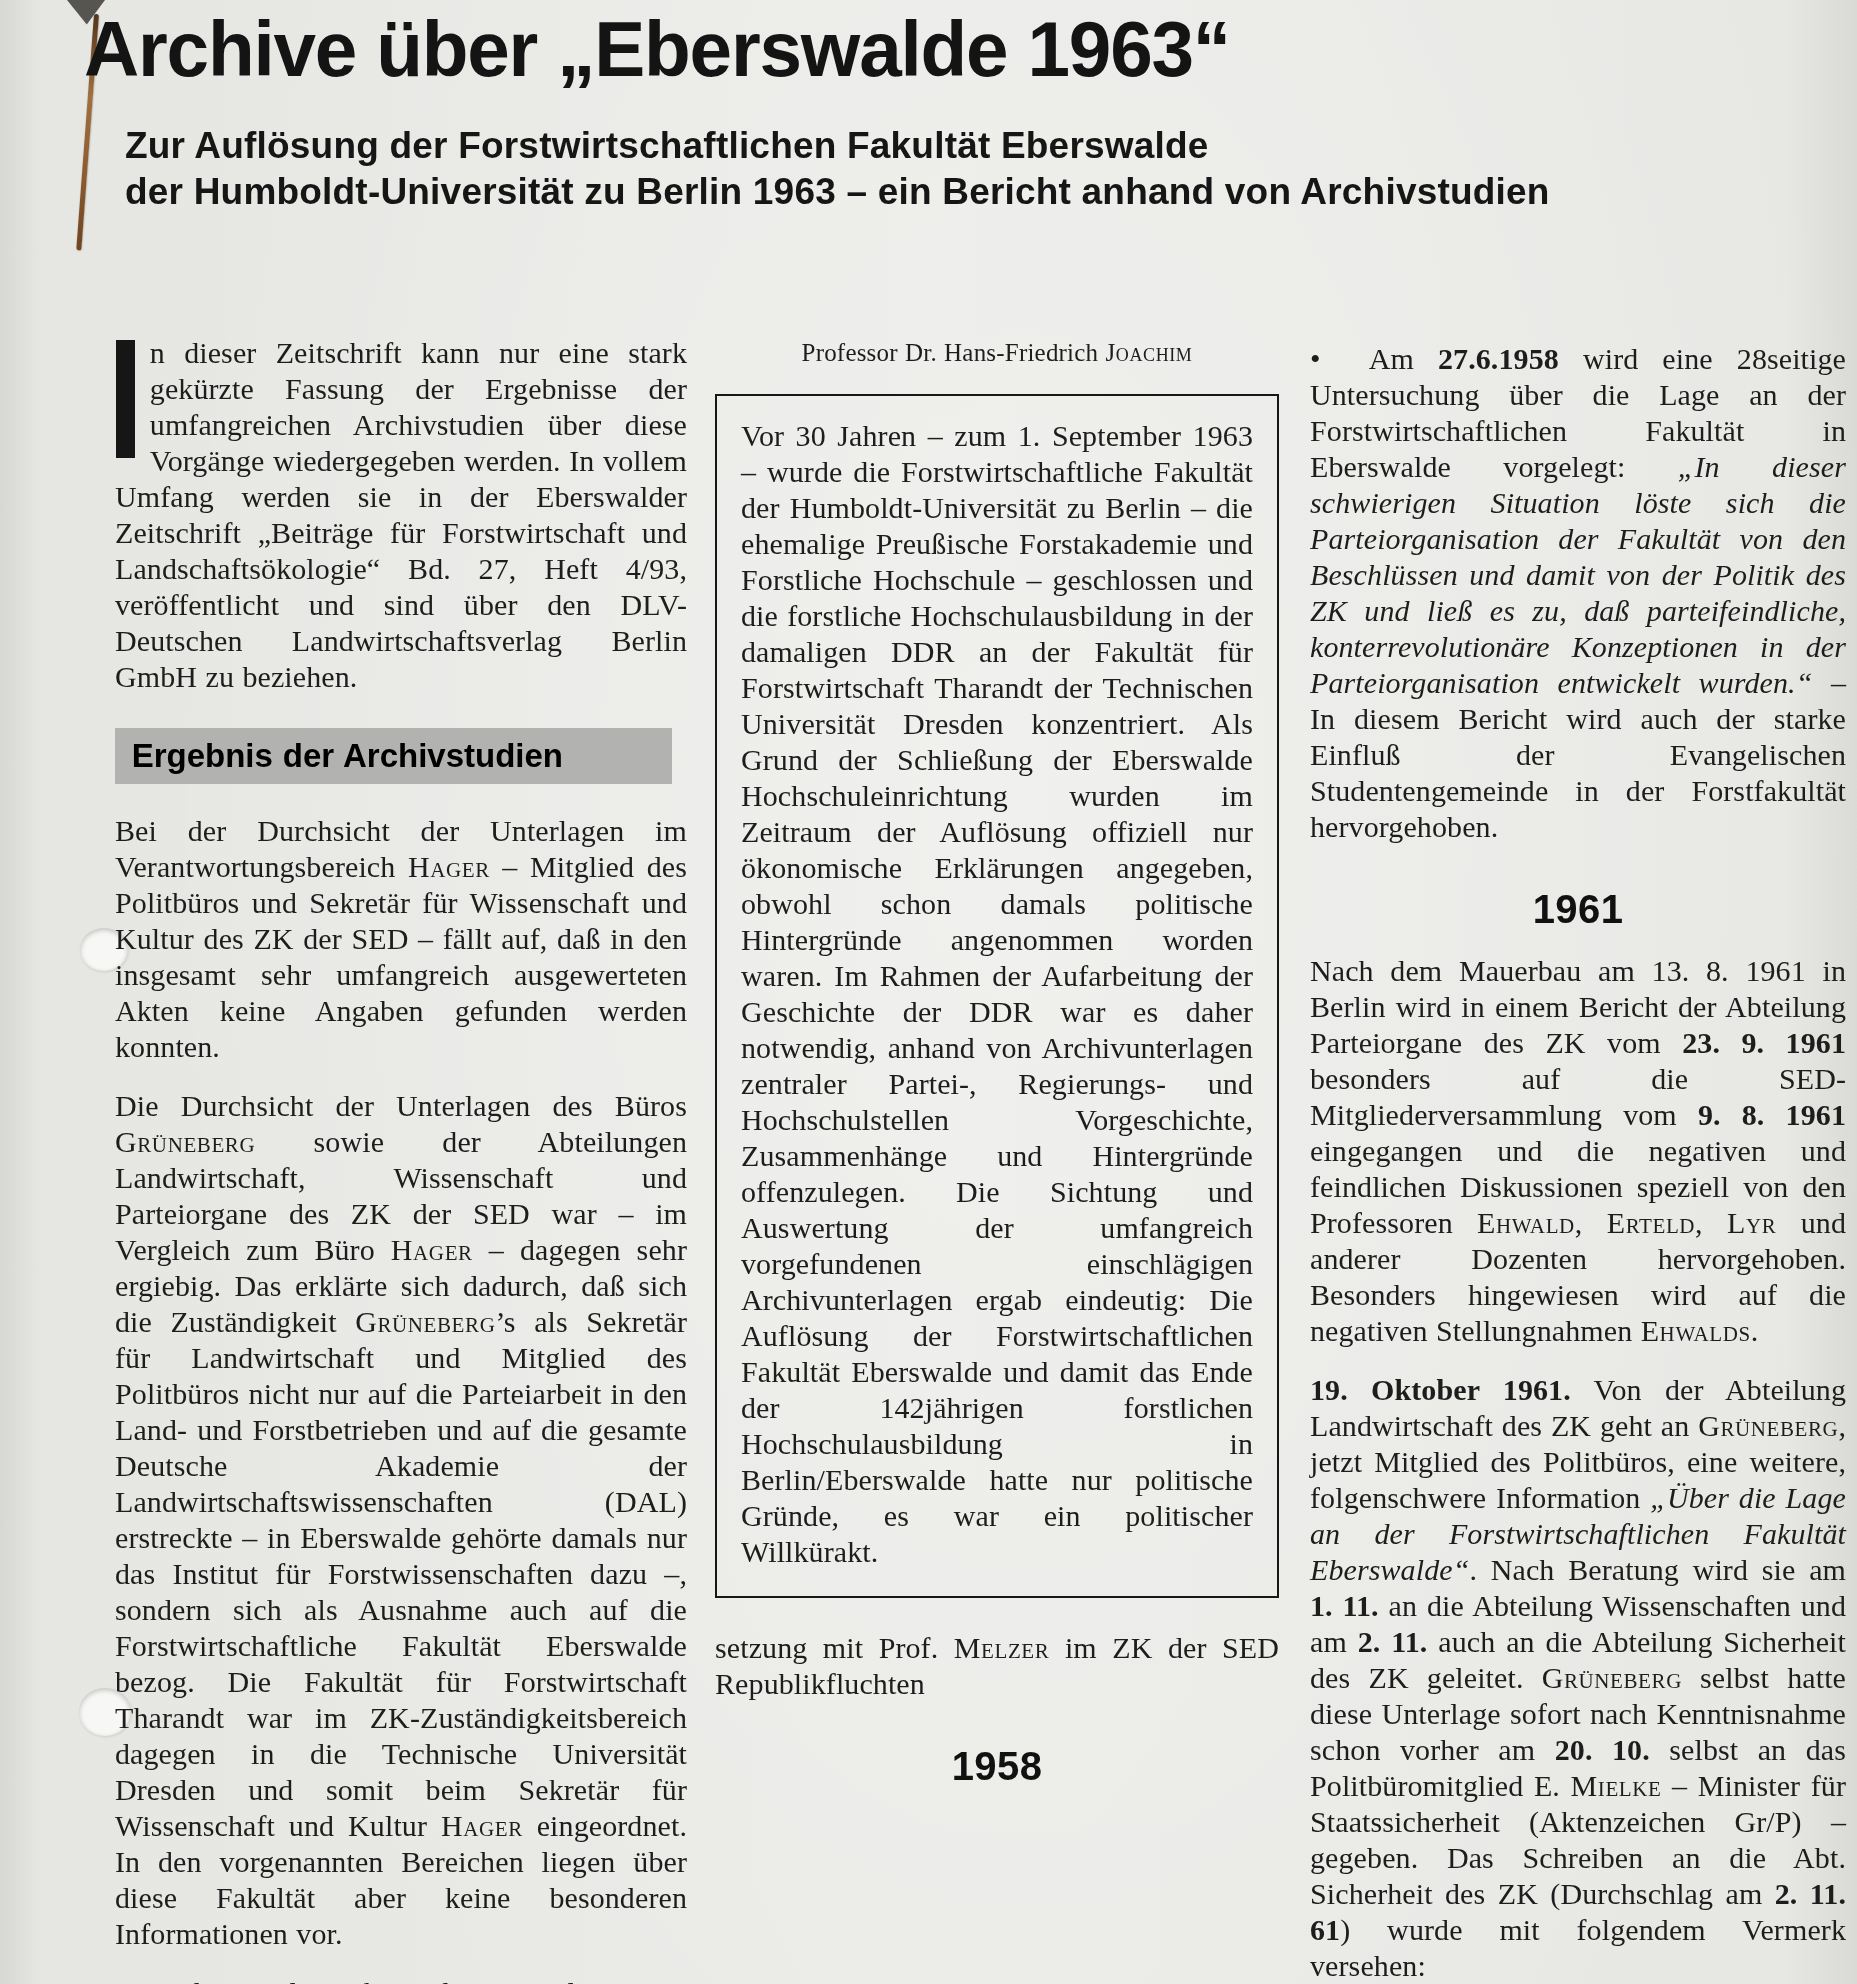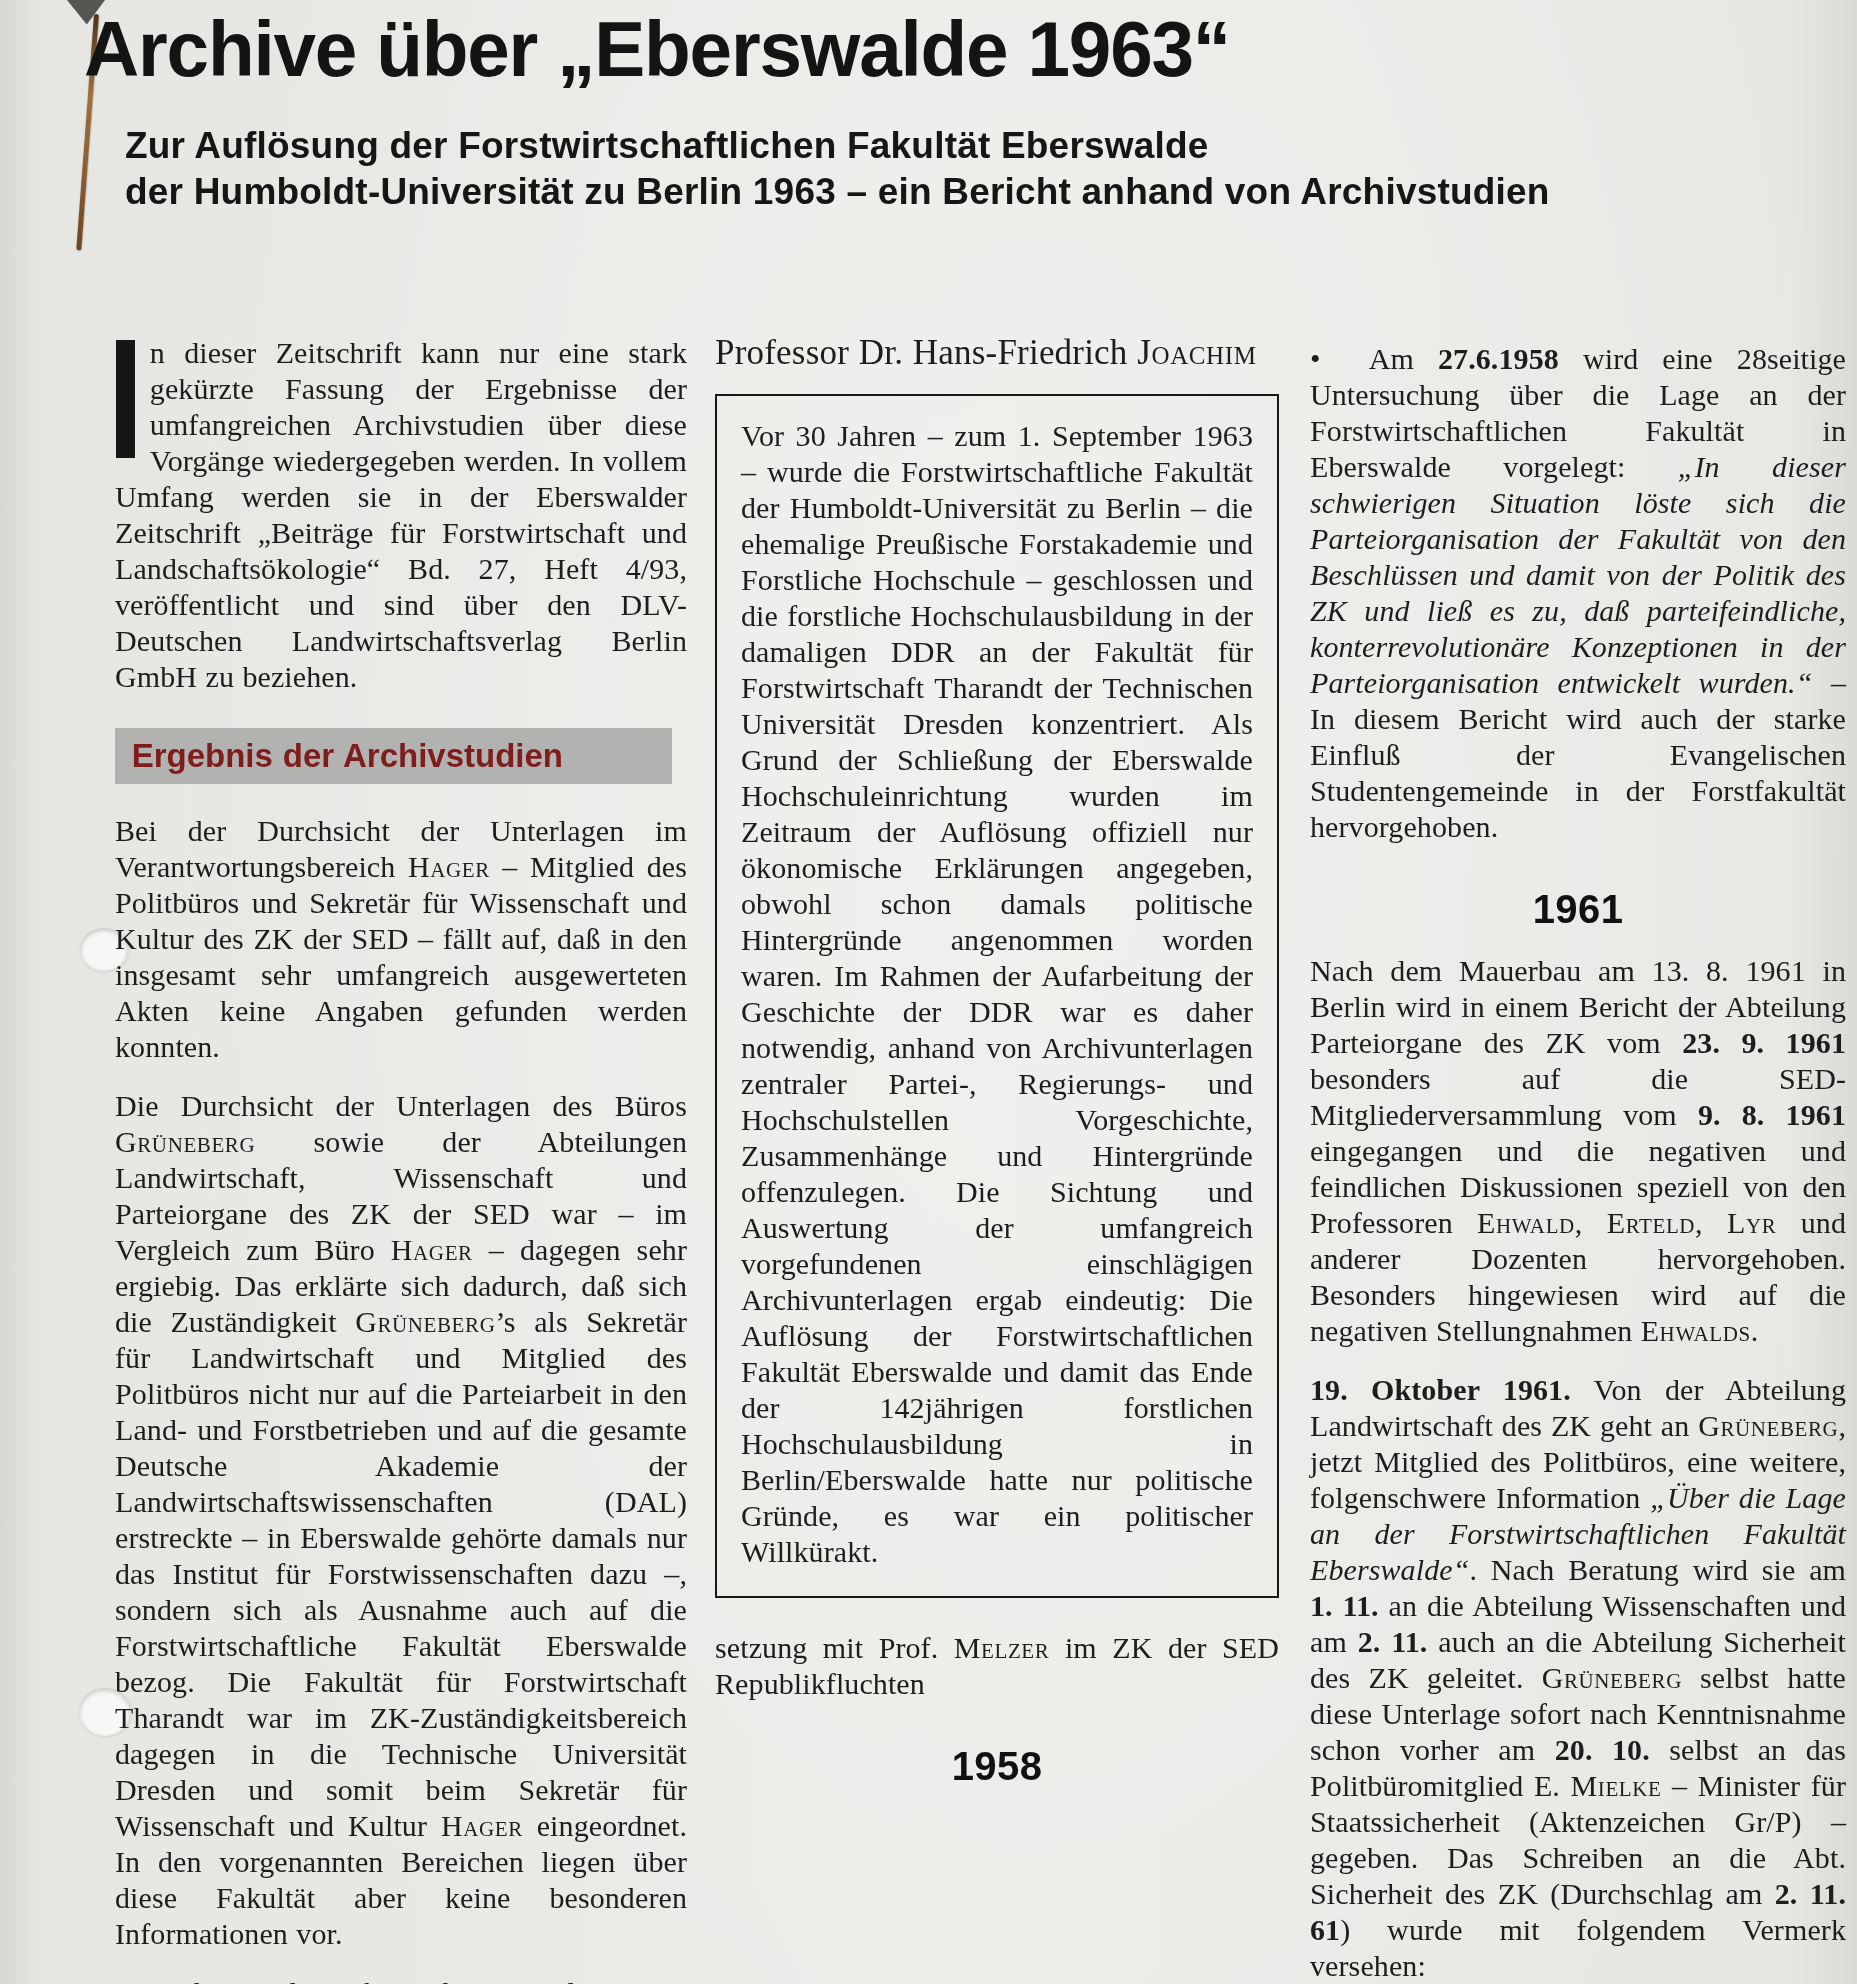--- a/index.html
+++ b/index.html
@@ -38,24 +38,24 @@
   .col{position:absolute;top:335px;font-size:30px;line-height:36px;text-align:justify;
     letter-spacing:0.1px;word-spacing:0.8px;}
   .col p{margin:0 0 23px;}
   .col1{left:115px;width:572px;}
   .col2{left:715px;width:564px;}
   .col3{left:1310px;width:536px;top:341px;}
   .dropcap{float:left;width:19px;height:118px;background:#161616;color:transparent;
     overflow:hidden;margin:4.8px 15px 1.6px 0.8px;}
   .band{background:#b2b2b0;margin:33px 15px 29px 0;padding:8.7px 8px 10.3px 16.7px;
     font-family:"Liberation Sans",sans-serif;font-weight:bold;font-size:33px;line-height:37px;
-    color:#7f1d1d;text-align:left;letter-spacing:0;}
+    color:#000000;text-align:left;letter-spacing:0;}
   .year{font-family:"Liberation Sans",sans-serif;font-weight:bold;font-size:40px;line-height:41px;
     text-align:center;margin:44px 0 23px;color:#111;letter-spacing:0.4px;}
-  .byline{text-align:left;font-size:35px;margin:0 0 16px;letter-spacing:0.2px;}
+  .byline{text-align:center;font-size:25px;margin:0 0 16px;letter-spacing:0.2px;}
   .place{text-align:center;font-style:italic;font-size:30px;margin:0 0 48px;}
   .box{border:2.8px solid #171717;padding:20.6px 23px 25.4px;margin:0 0 32px;}
   .box p{margin:1px;}
   .quote{font-style:italic;}
   .sc{font-variant:small-caps;letter-spacing:0.6px;}
 </style>
 </head>
 <body>
 
 <div class="page">

